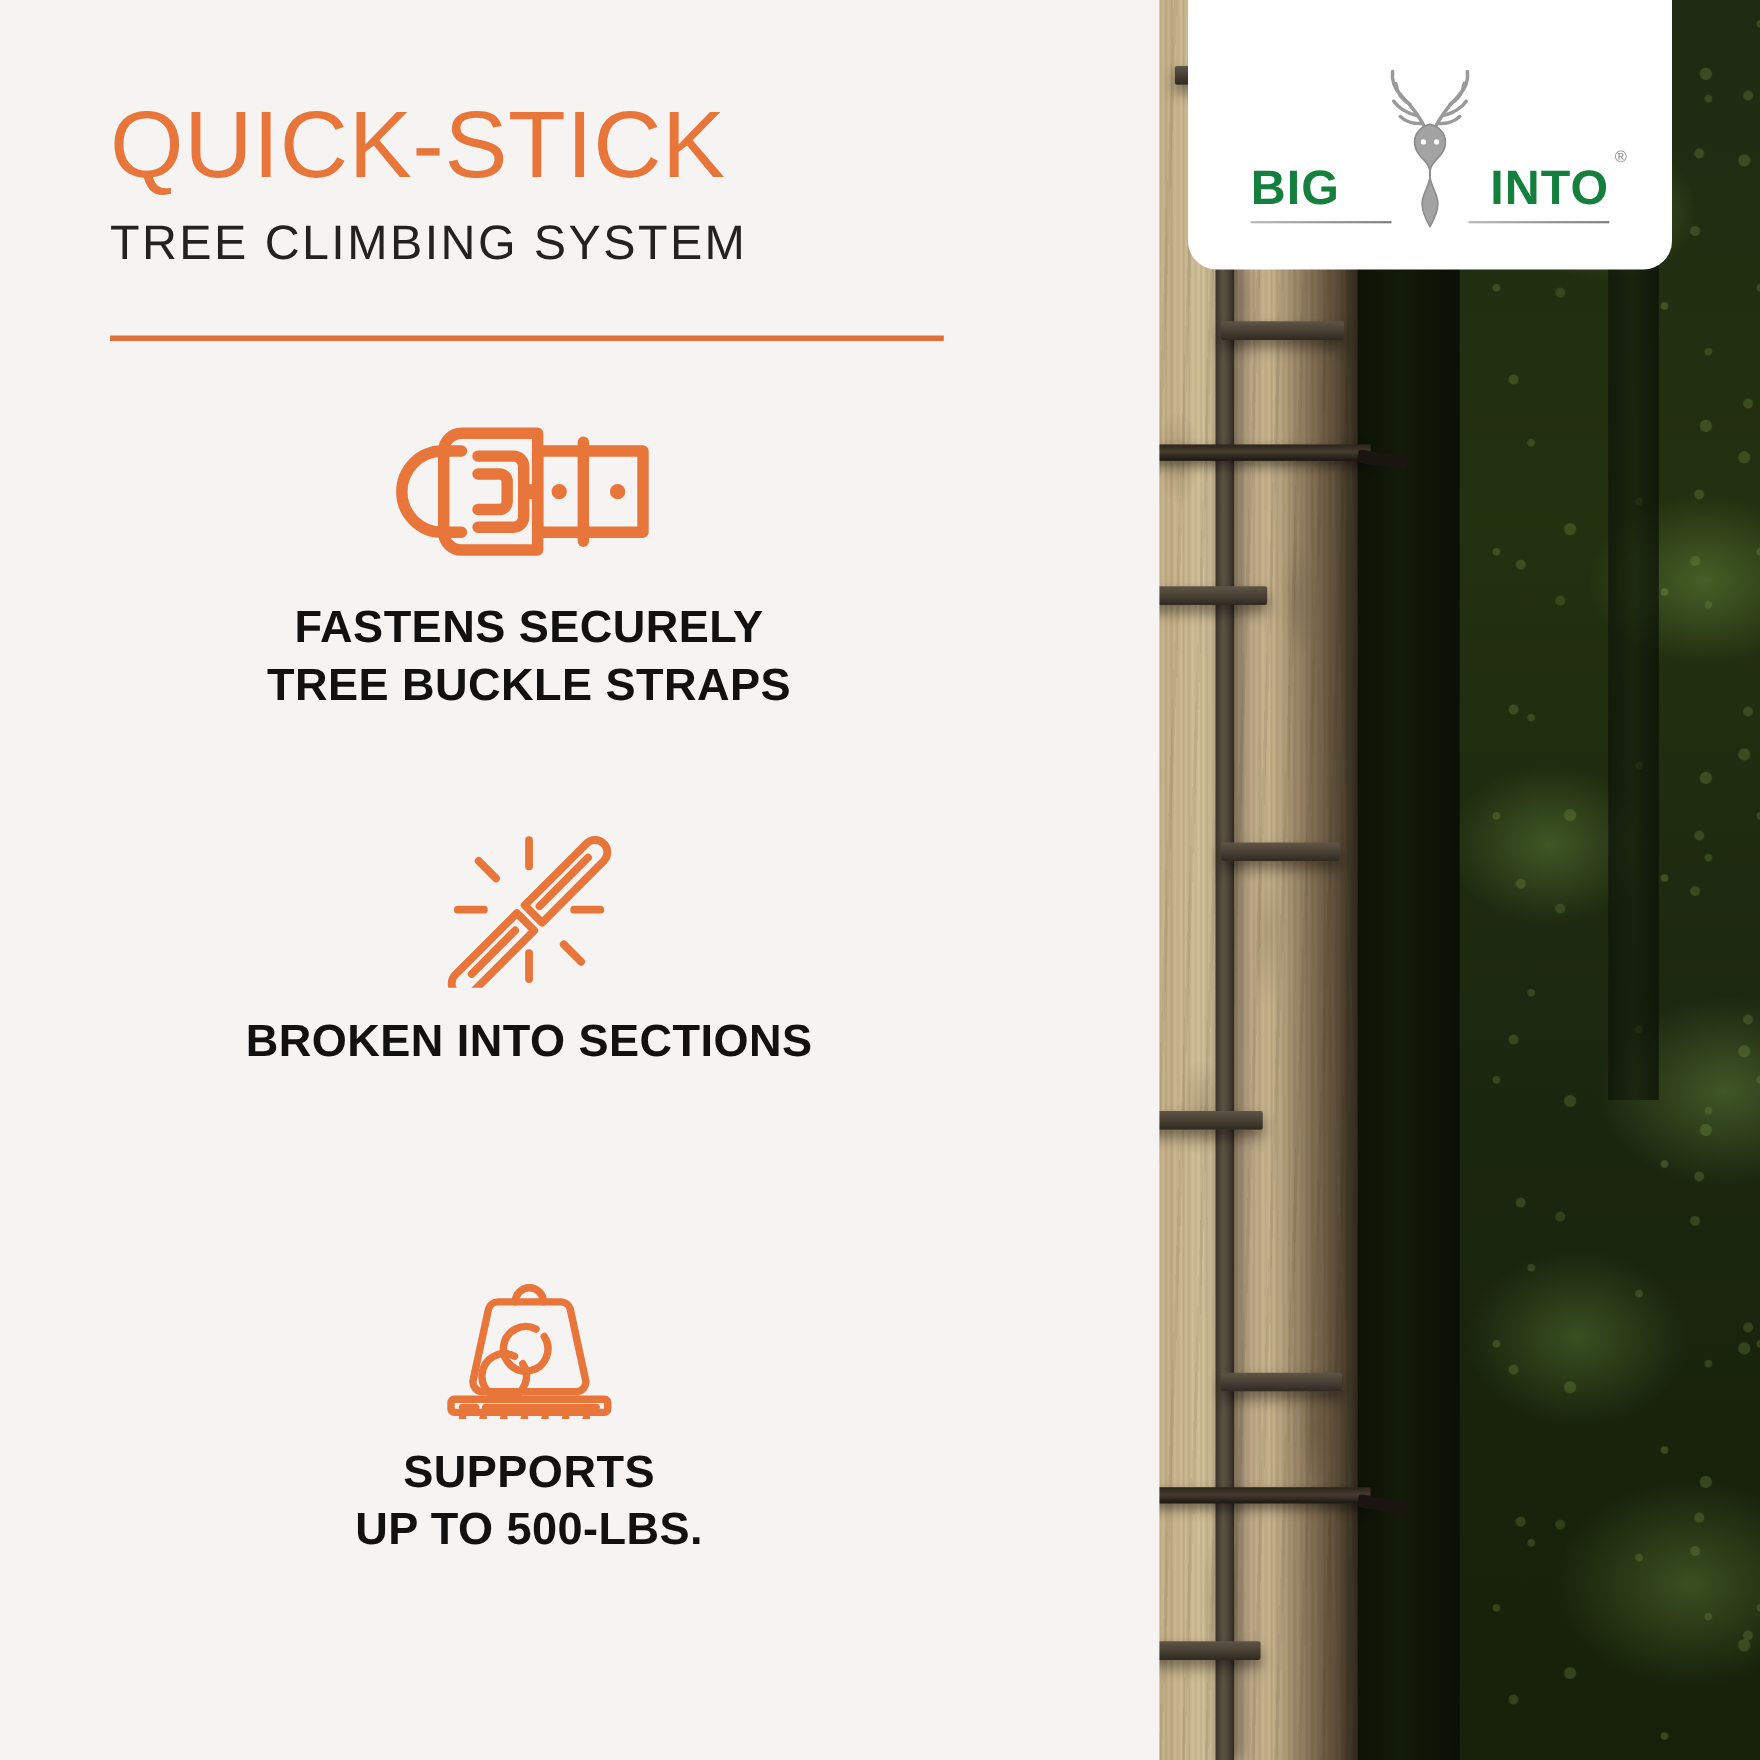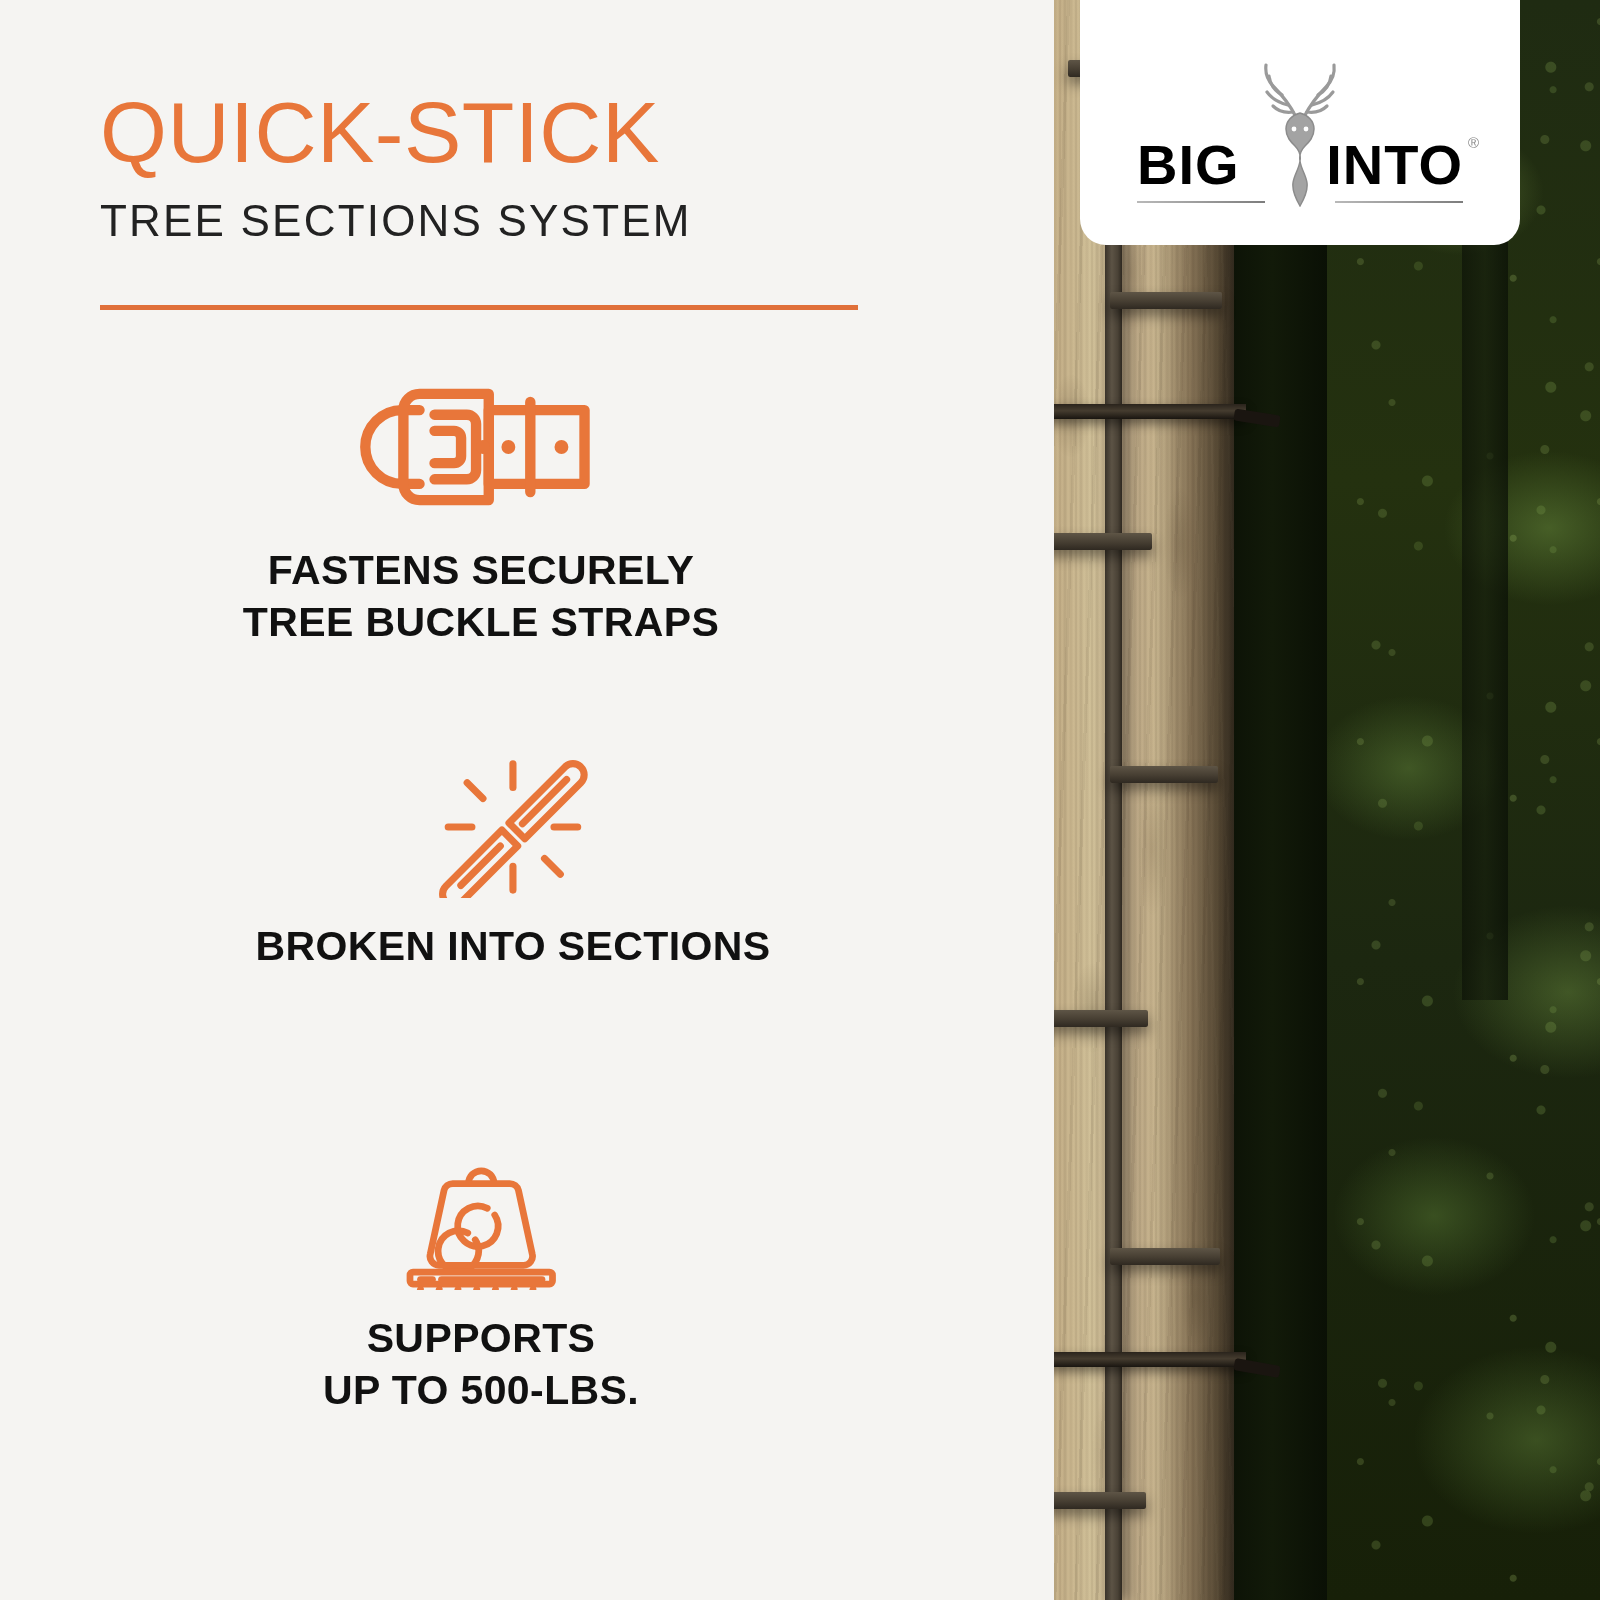--- a/index.html
+++ b/index.html
@@ -58,21 +58,21 @@
   }
 
   
   .feature {
     position: absolute;
     left: 0;
     width: 962px;
     text-align: center;
   }
   #feature-0 { top: 372px; }
-  #feature-1 { top: 748px; padding-left: 32px; }
+  #feature-1 { top: 748px; }
   #feature-2 { top: 1140px; }
 
   .feature-icon {
     display: block;
     margin: 0 auto;
     height: 150px;
   }
   .feature-text {
     margin-top: 22px;
     font-size: 41px;
@@ -268,24 +268,24 @@
   }
   #logo-wordmark {
     position: absolute;
     left: 0; bottom: 14px;
     width: 330px;
     display: flex;
     align-items: baseline;
     justify-content: space-between;
   }
   .logo-word {
-    font-size: 56px;
+    font-size: 44px;
     font-weight: bold;
     letter-spacing: 1px;
-    color: #000000;
+    color: #15803d;
     line-height: 1;
   }
   #logo-word-big { margin-left: 2px; }
   #logo-word-game { margin-right: 2px; }
   #logo-reg {
     position: absolute;
     right: -14px;
     bottom: 56px;
     font-size: 15px;
     color: #8a8a8a;
@@ -301,21 +301,21 @@
 </style>
 </head>
 <body>
 
 <div id="page">
 
   <div id="left-panel">
 
     <div id="title-block">
       <div id="headline">QUICK-STICK</div>
-      <div id="subhead">TREE SECTIONS SYSTEM</div>
+      <div id="subhead">TREE CLIMBING SYSTEM</div>
     </div>
     <div id="divider"></div>
 
     <div class="feature" id="feature-0">
       <svg class="feature-icon" viewBox="0 0 230 130">
         <g fill="none" stroke="#E8763A" stroke-width="9" stroke-linecap="round" stroke-linejoin="round">
           <path d="M62 33 H47 a32 32 0 0 0 0 64 H62"></path>
           <path d="M62 19 H122 V111 H62 a14 14 0 0 1 -14 -14 V33 a14 14 0 0 1 14 -14 Z"></path>
           <path d="M75 37 H103 a8 8 0 0 1 8 8 V85 a8 8 0 0 1 -8 8 H75"></path>
           <path d="M75 51 H92 a6 6 0 0 1 6 6 V73 a6 6 0 0 1 -6 6 H75"></path>

